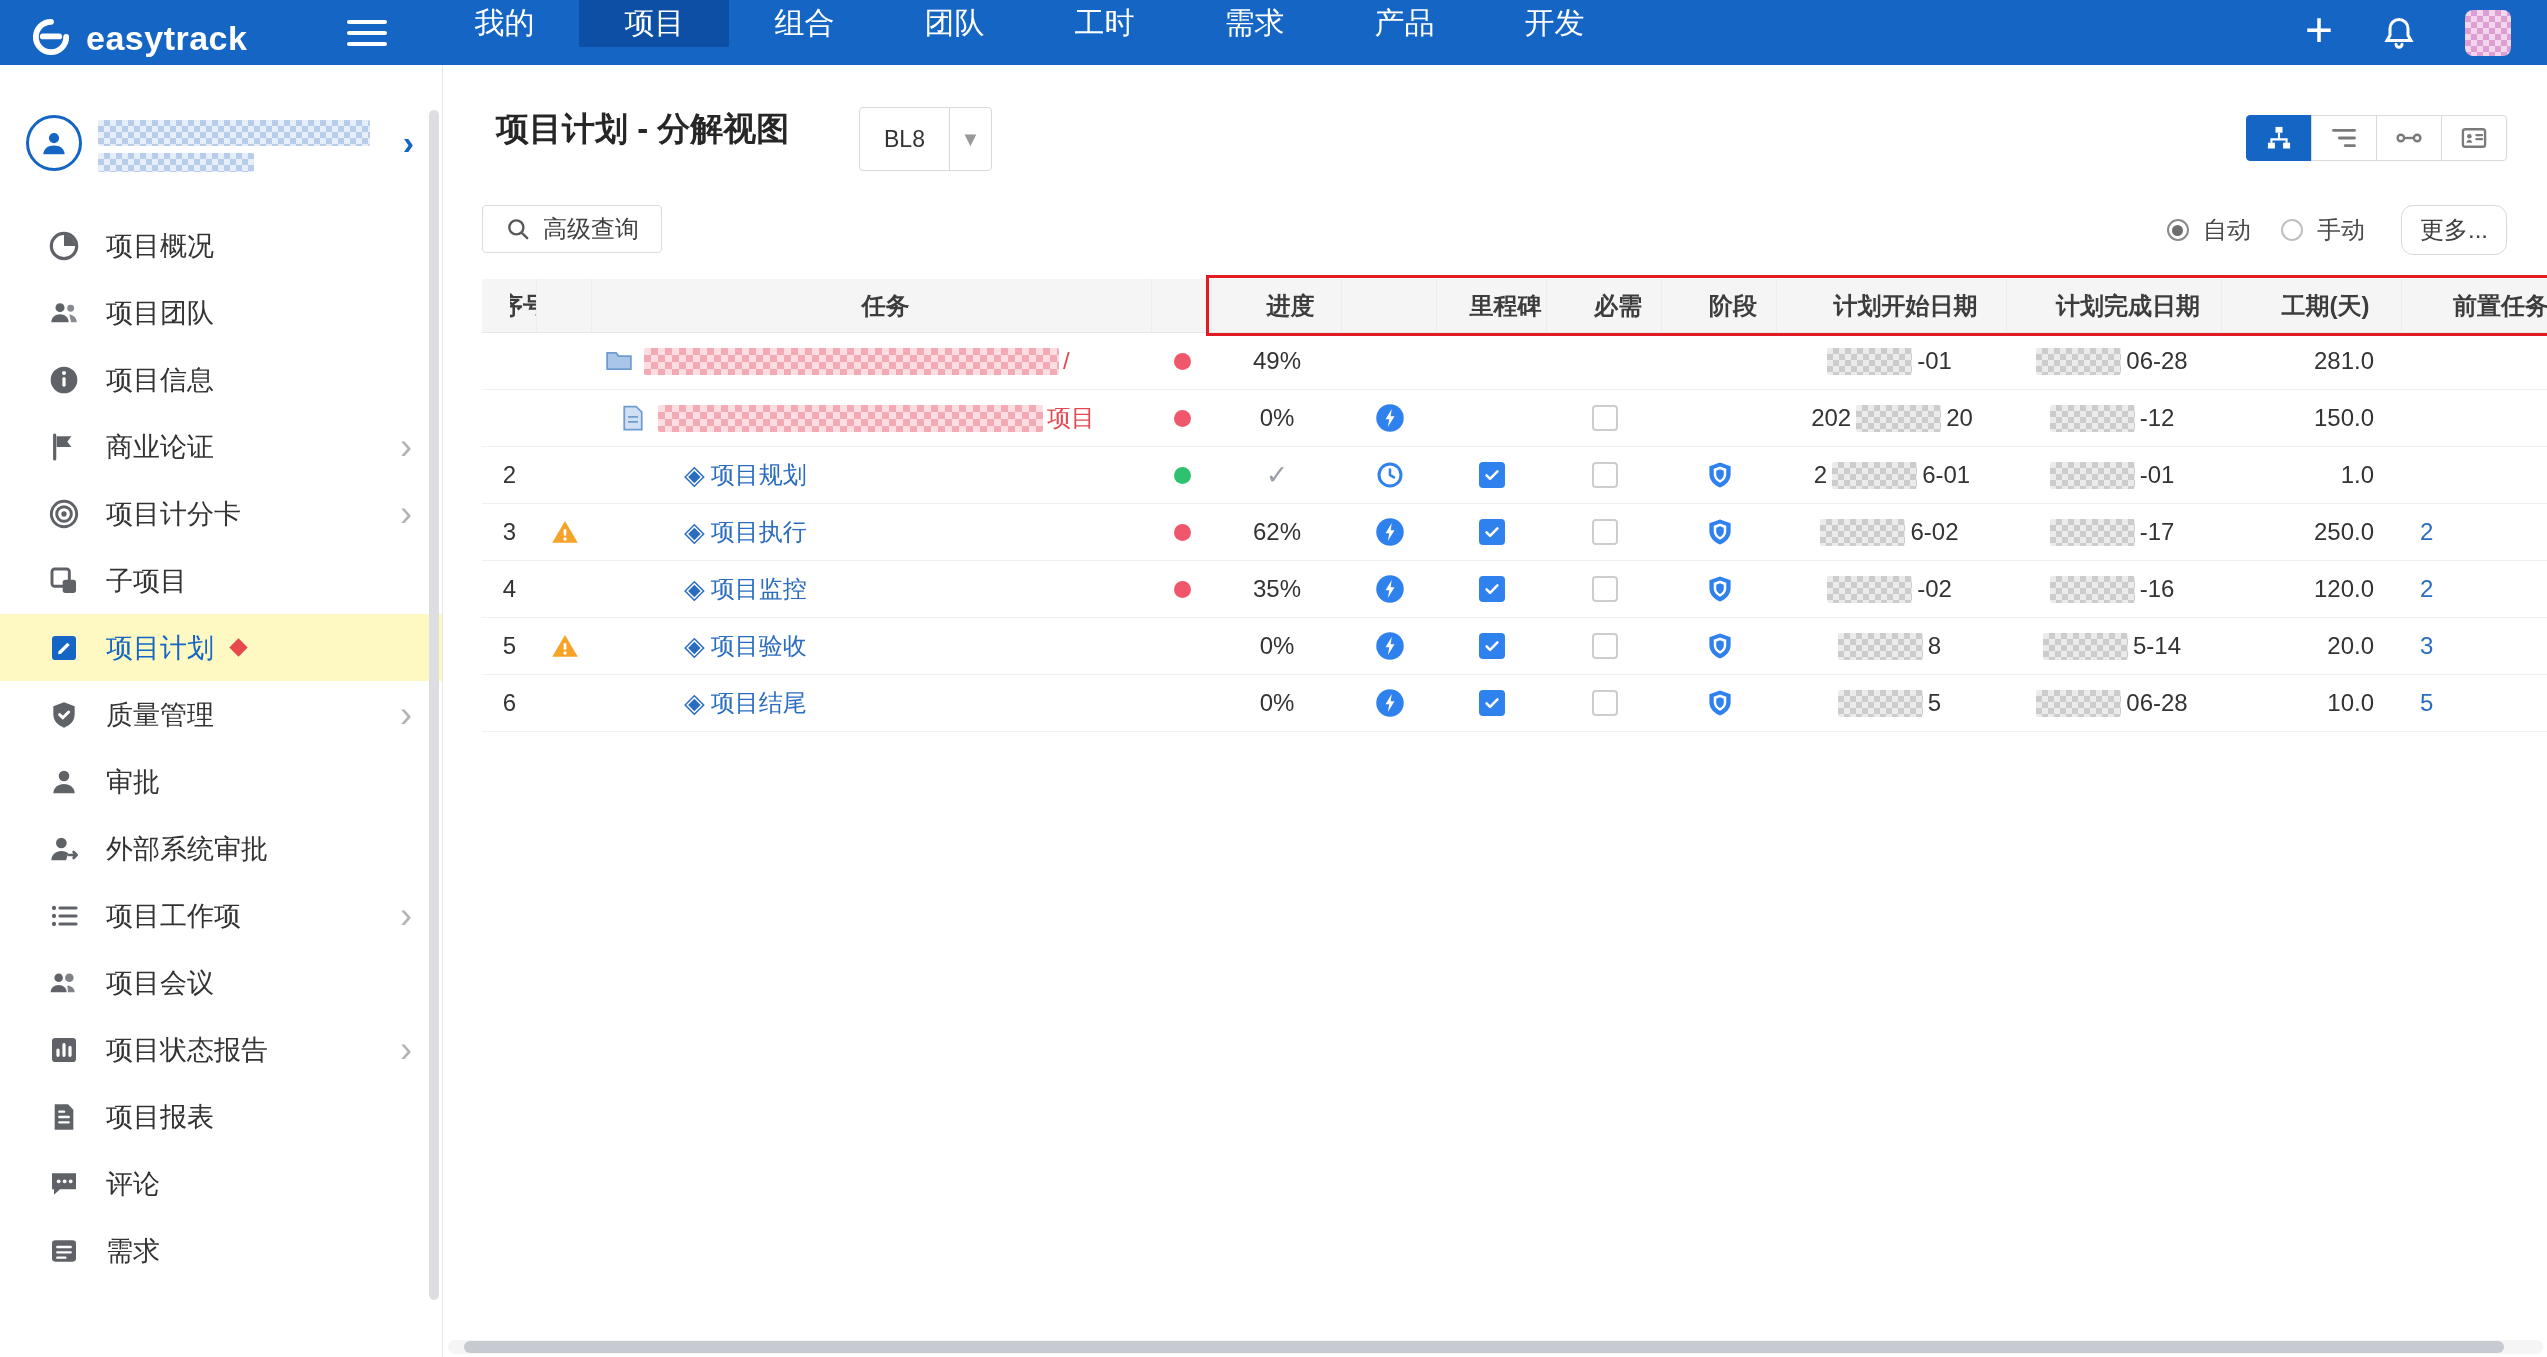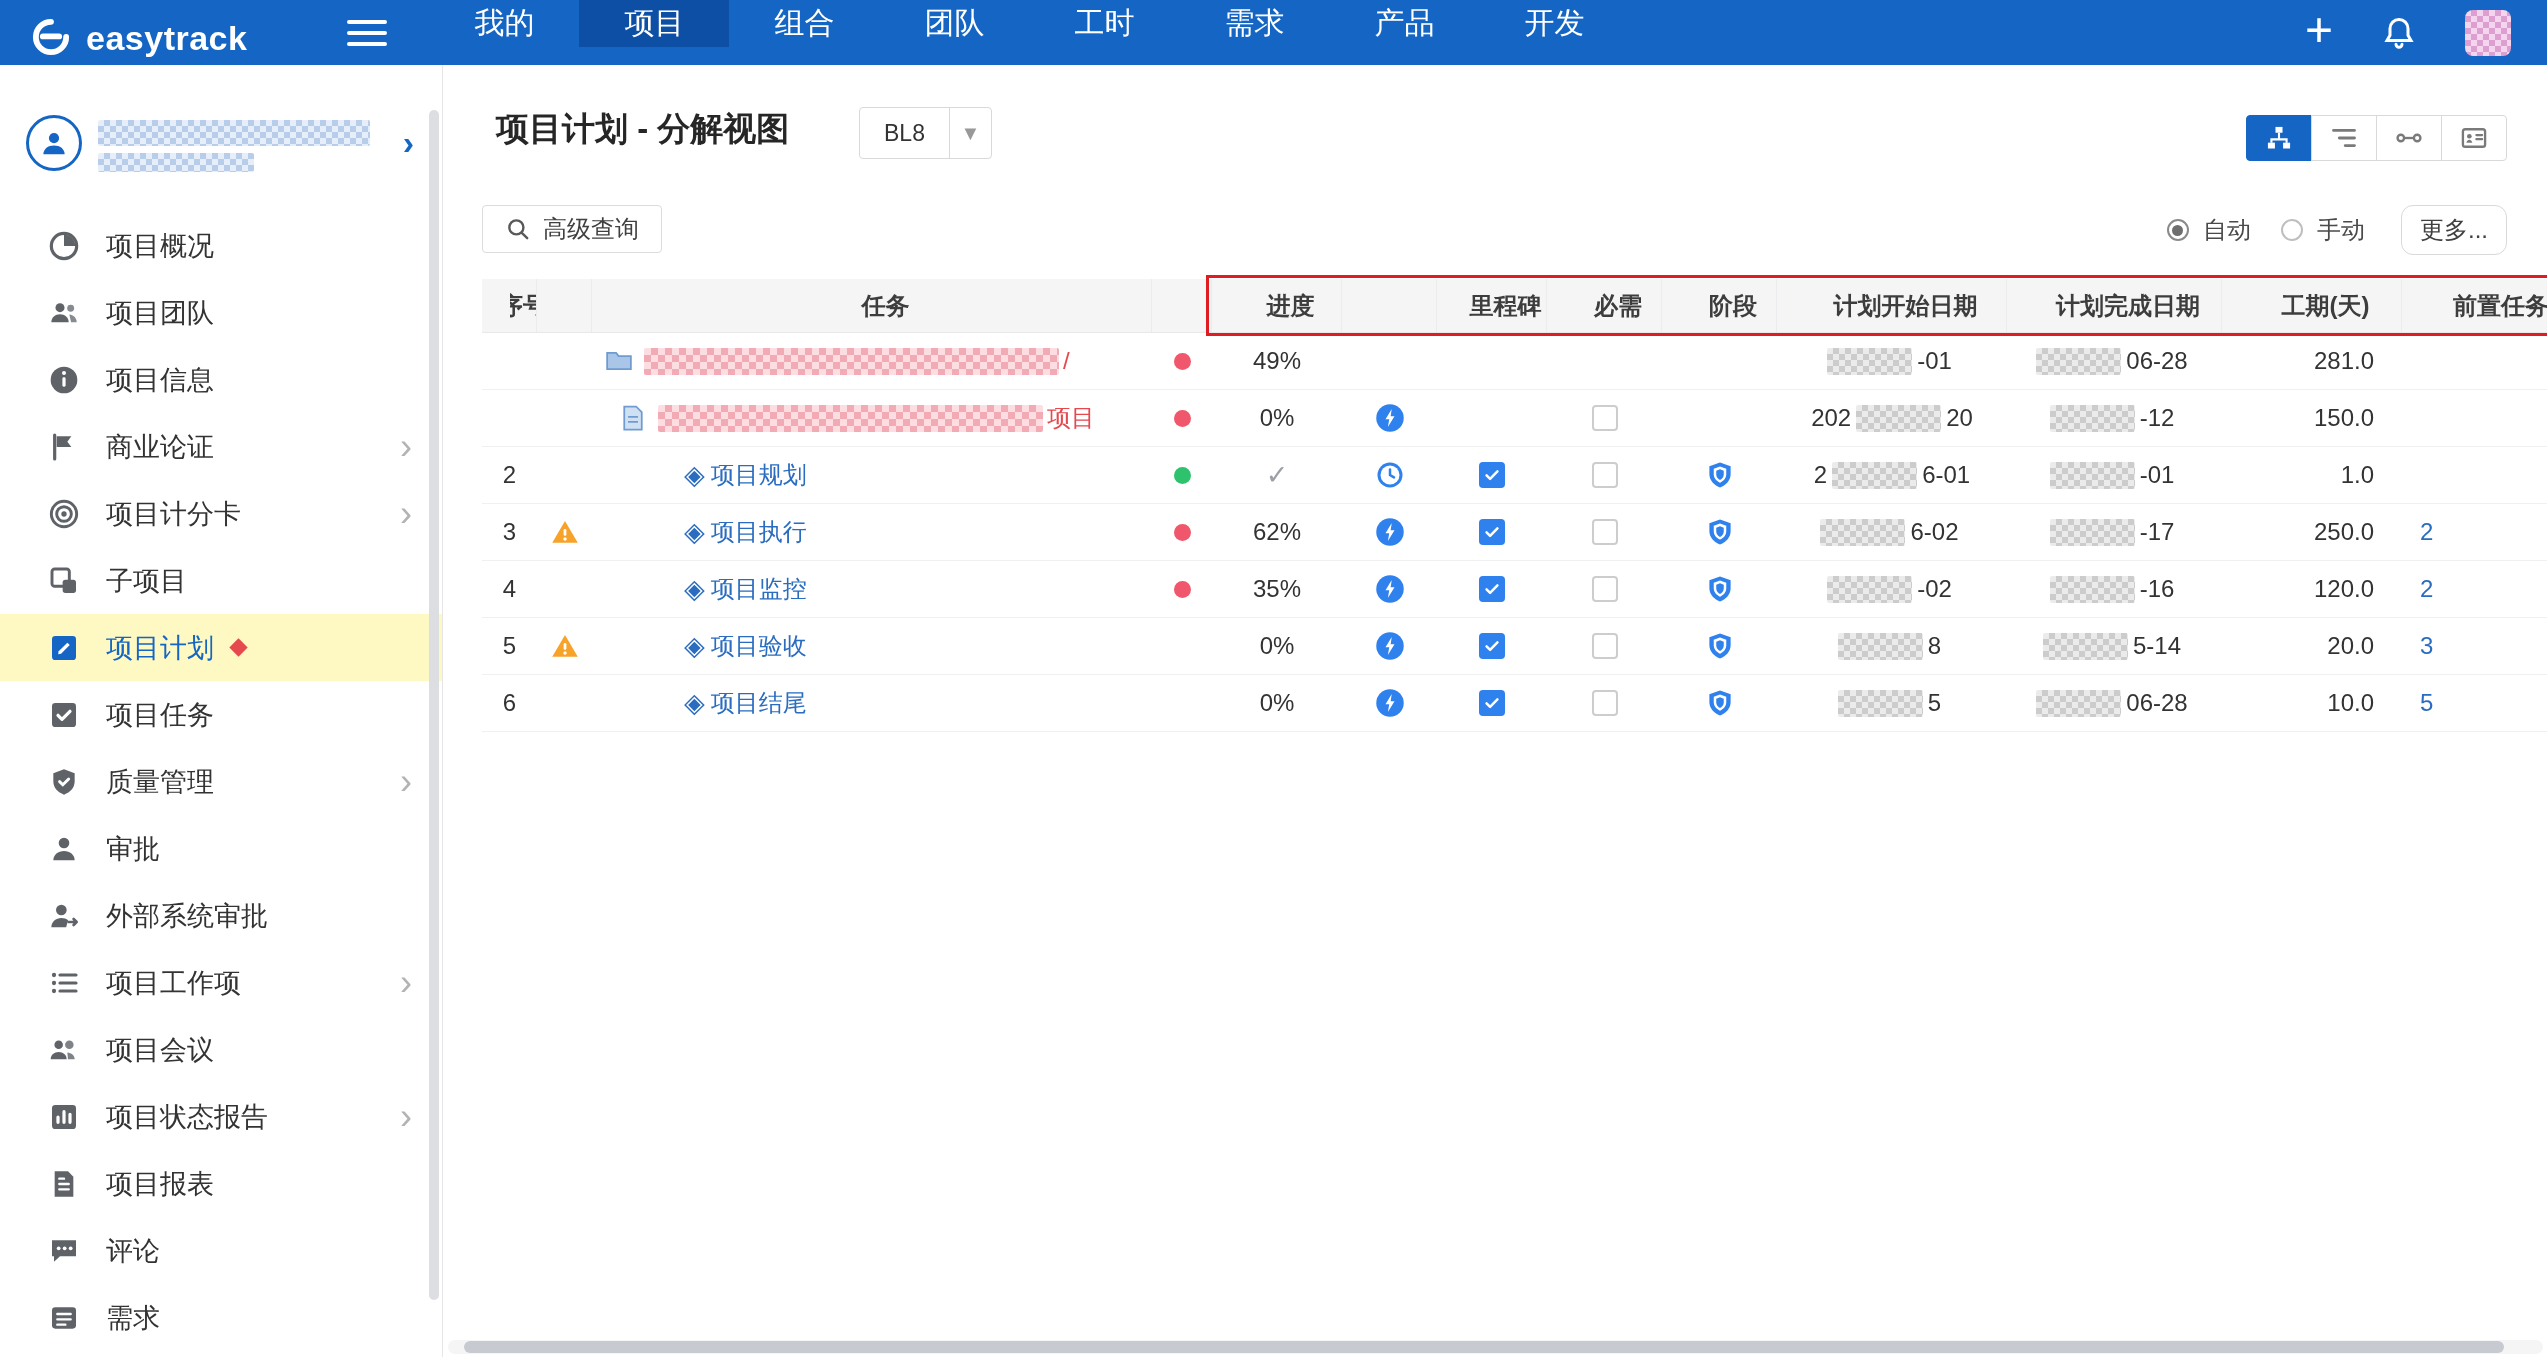--- a/index.html
+++ b/index.html
@@ -47,21 +47,21 @@
   .mi-icon svg { width:32px; height:32px; display:block; }
   .menu-item.active .mi-icon { color:#1565c4; }
   .mi-chevron { margin-left:auto; color:#b3b3b3; font-size:36px; line-height:1; }
   .mi-diamond { width:13px; height:13px; background:#e5484d; transform:rotate(45deg); margin-left:18px; flex:none; }
   .side-scroll { position:absolute; right:3px; top:45px; width:10px; height:1190px; background:#dcdee1;
     border-radius:5px; cursor:pointer; }
 
   
   .main { position:absolute; left:444px; top:65px; right:0; bottom:0; background:#fff; }
   .page-title { position:absolute; left:52px; top:42px; font-size:33px; font-weight:600; color:#262626; }
-  .baseline { position:absolute; left:415px; top:42px; display:flex; height:52px; border:1px solid #d9d9d9;
+  .baseline { position:absolute; left:415px; top:42px; display:flex; height:64px; border:1px solid #d9d9d9;
     border-radius:4px; background:#fff; cursor:pointer; }
   .baseline-value { padding:0 24px; display:flex; align-items:center; font-size:23px; color:#333; }
   .baseline-caret { width:42px; border-left:1px solid #d9d9d9; display:flex; align-items:center;
     justify-content:center; color:#999; font-size:20px; }
   .view-switch { position:absolute; right:40px; top:50px; display:flex; }
   .vbtn { width:66px; height:46px; border:1px solid #d9d9d9; margin-left:-1px; background:#fff;
     display:flex; align-items:center; justify-content:center; color:#7a7a7a; cursor:pointer; }
   .vbtn svg { width:28px; height:28px; }
   .vbtn:first-child { border-radius:4px 0 0 4px; margin-left:0; }
   .vbtn:last-child { border-radius:0 4px 4px 0; }
@@ -237,29 +237,20 @@
             <rect x="3" y="3" width="18" height="18" rx="2.5" fill="currentColor"></rect>
             <path d="M8 14.5 14.5 8l1.8 1.8L9.8 16.3l-2.2.4z" fill="#fff"></path>
           </svg>
         </span>
         <span class="mi-label">项目计划</span>
         <span class="mi-diamond"></span>
       </div>
       <div class="menu-item">
         <span class="mi-icon">
           <svg viewBox="0 0 24 24">
-            <rect x="3" y="3" width="18" height="18" rx="2.5" fill="currentColor"></rect>
-            <path d="m7.5 12.2 3 3 6-6" fill="none" stroke="#fff" stroke-width="2.4" stroke-linecap="round" stroke-linejoin="round"></path>
-          </svg>
-        </span>
-        <span class="mi-label">项目任务</span>
-      </div>
-      <div class="menu-item">
-        <span class="mi-icon">
-          <svg viewBox="0 0 24 24">
             <path d="M12 2.5 20 5.5v6c0 4.8-3.2 8.2-8 10-4.8-1.8-8-5.2-8-10v-6z" fill="currentColor"></path>
             <path d="m8.7 11.7 2.4 2.4 4.4-4.4" stroke="#fff" stroke-width="2.2" fill="none" stroke-linecap="round"></path>
           </svg>
         </span>
         <span class="mi-label">质量管理</span>
         <span class="mi-chevron">›</span>
       </div>
       <div class="menu-item">
         <span class="mi-icon">
           <svg viewBox="0 0 24 24">

